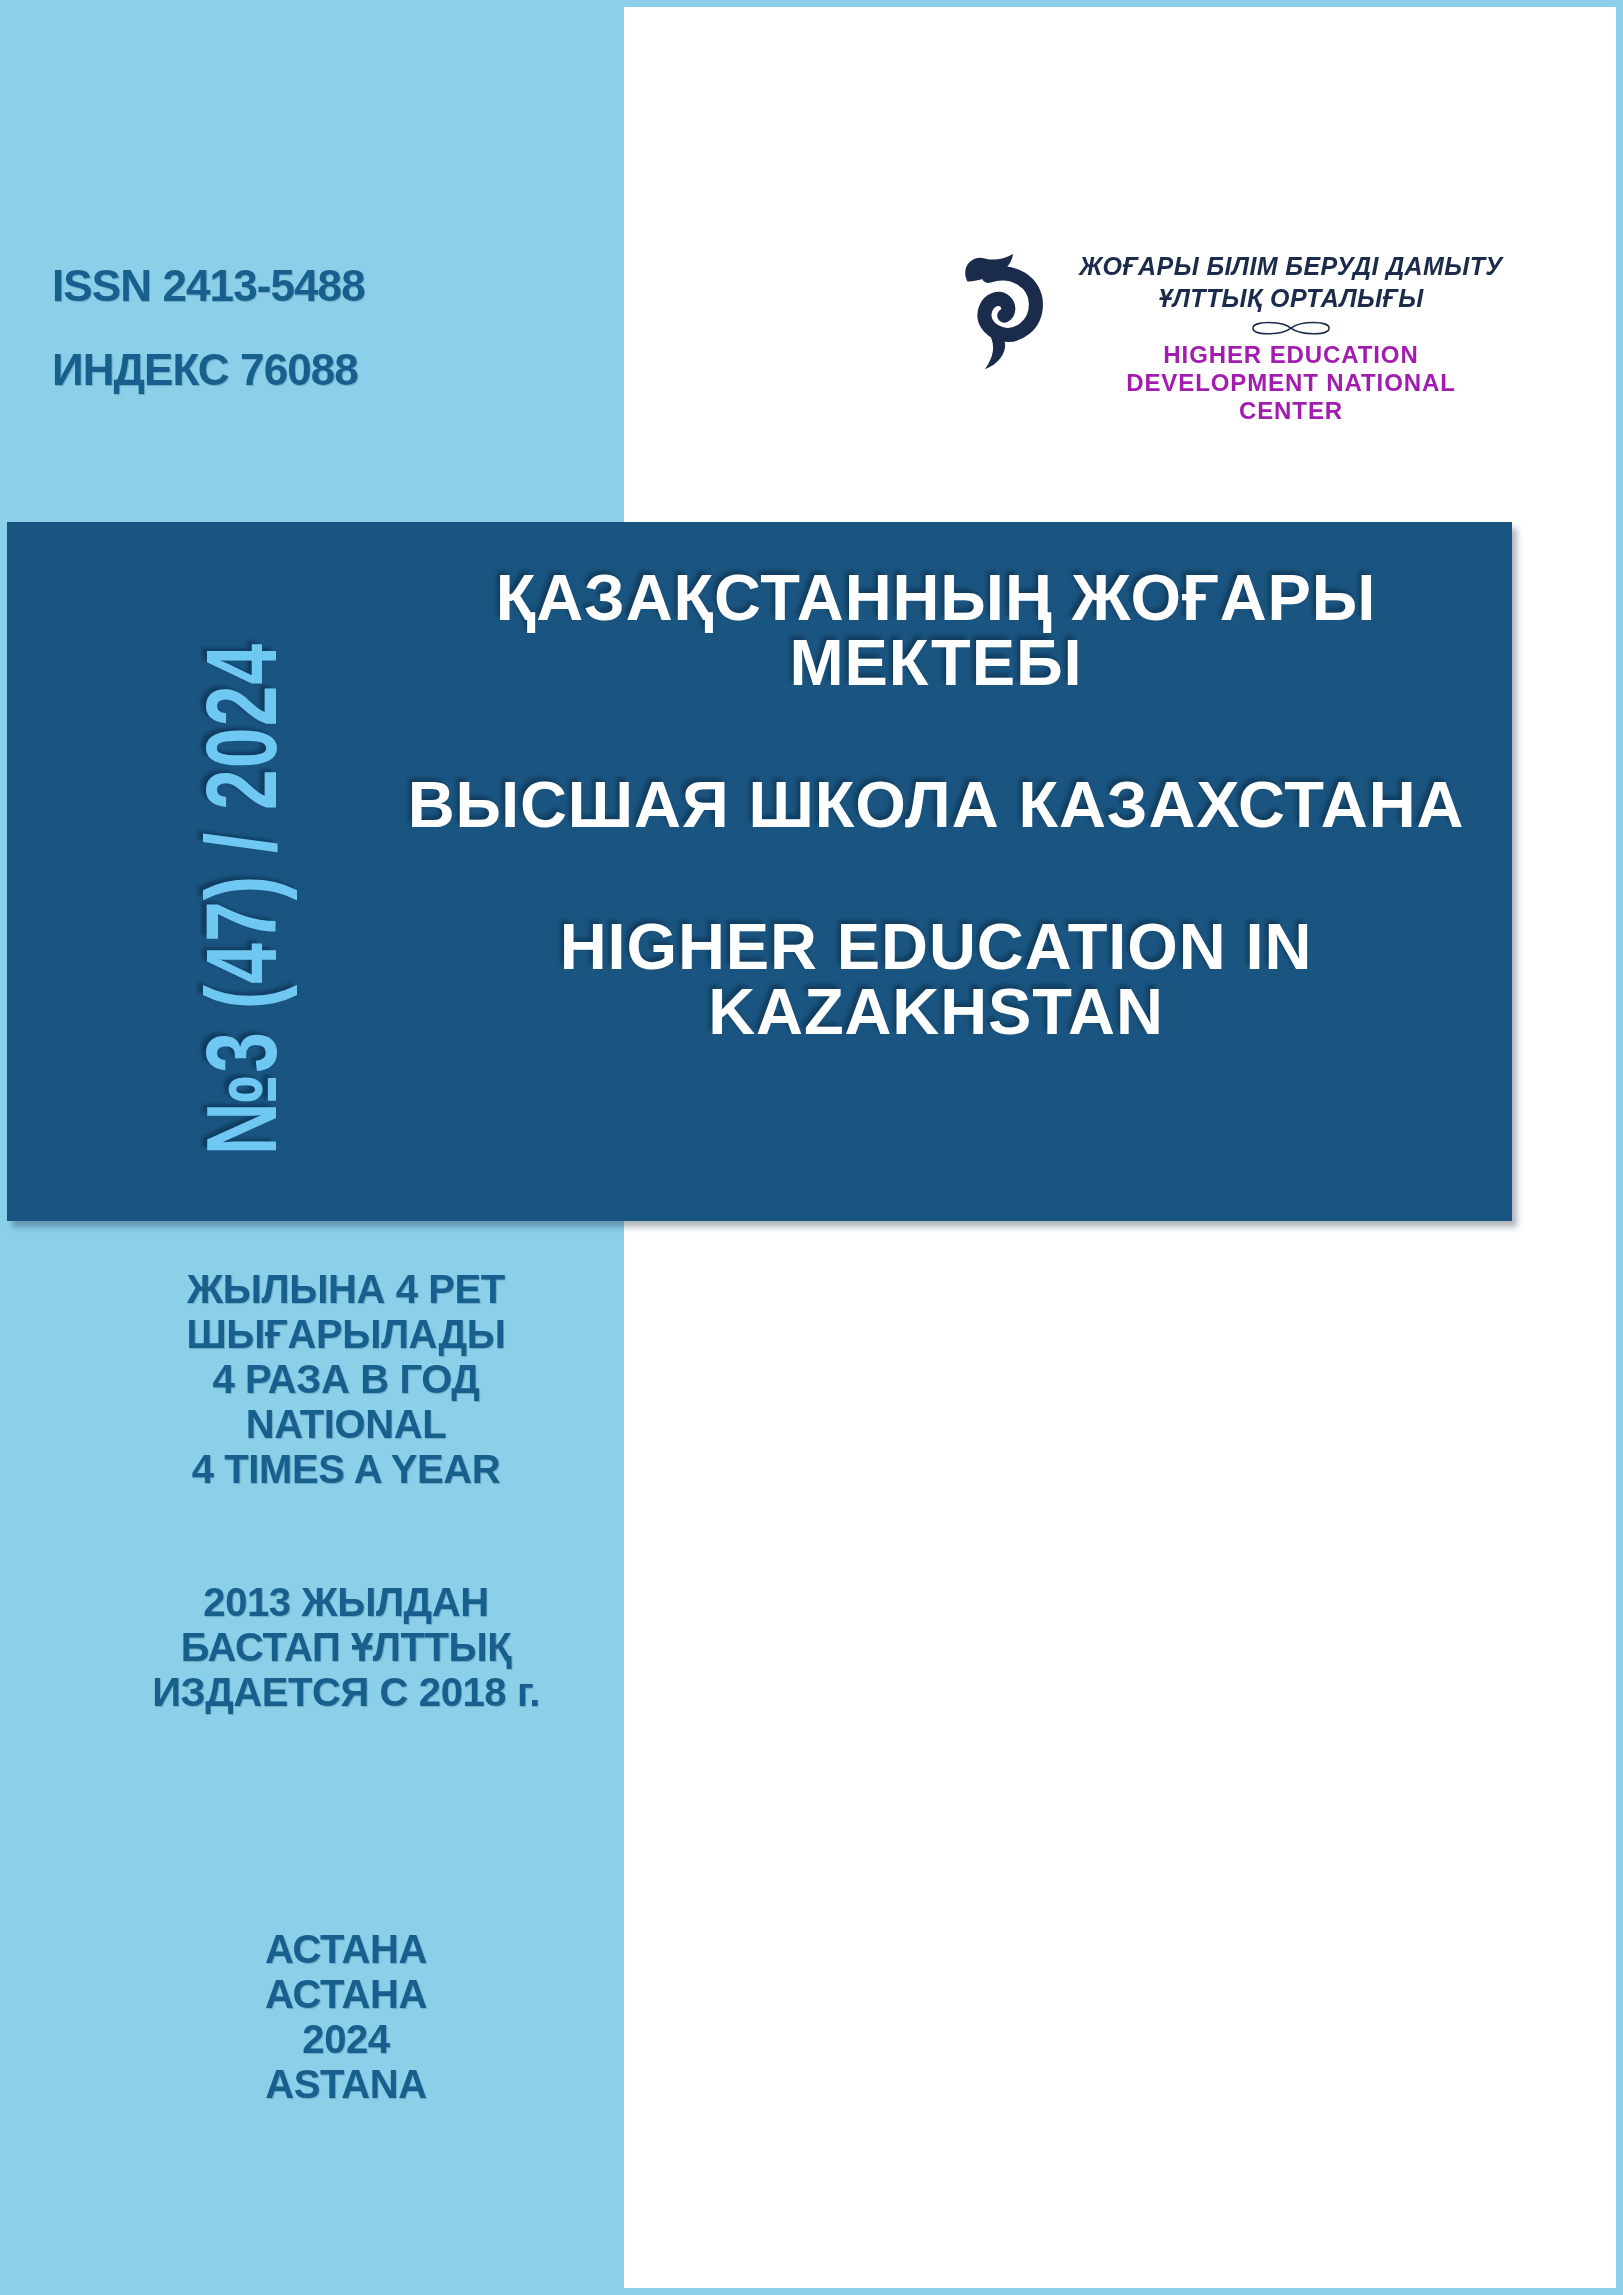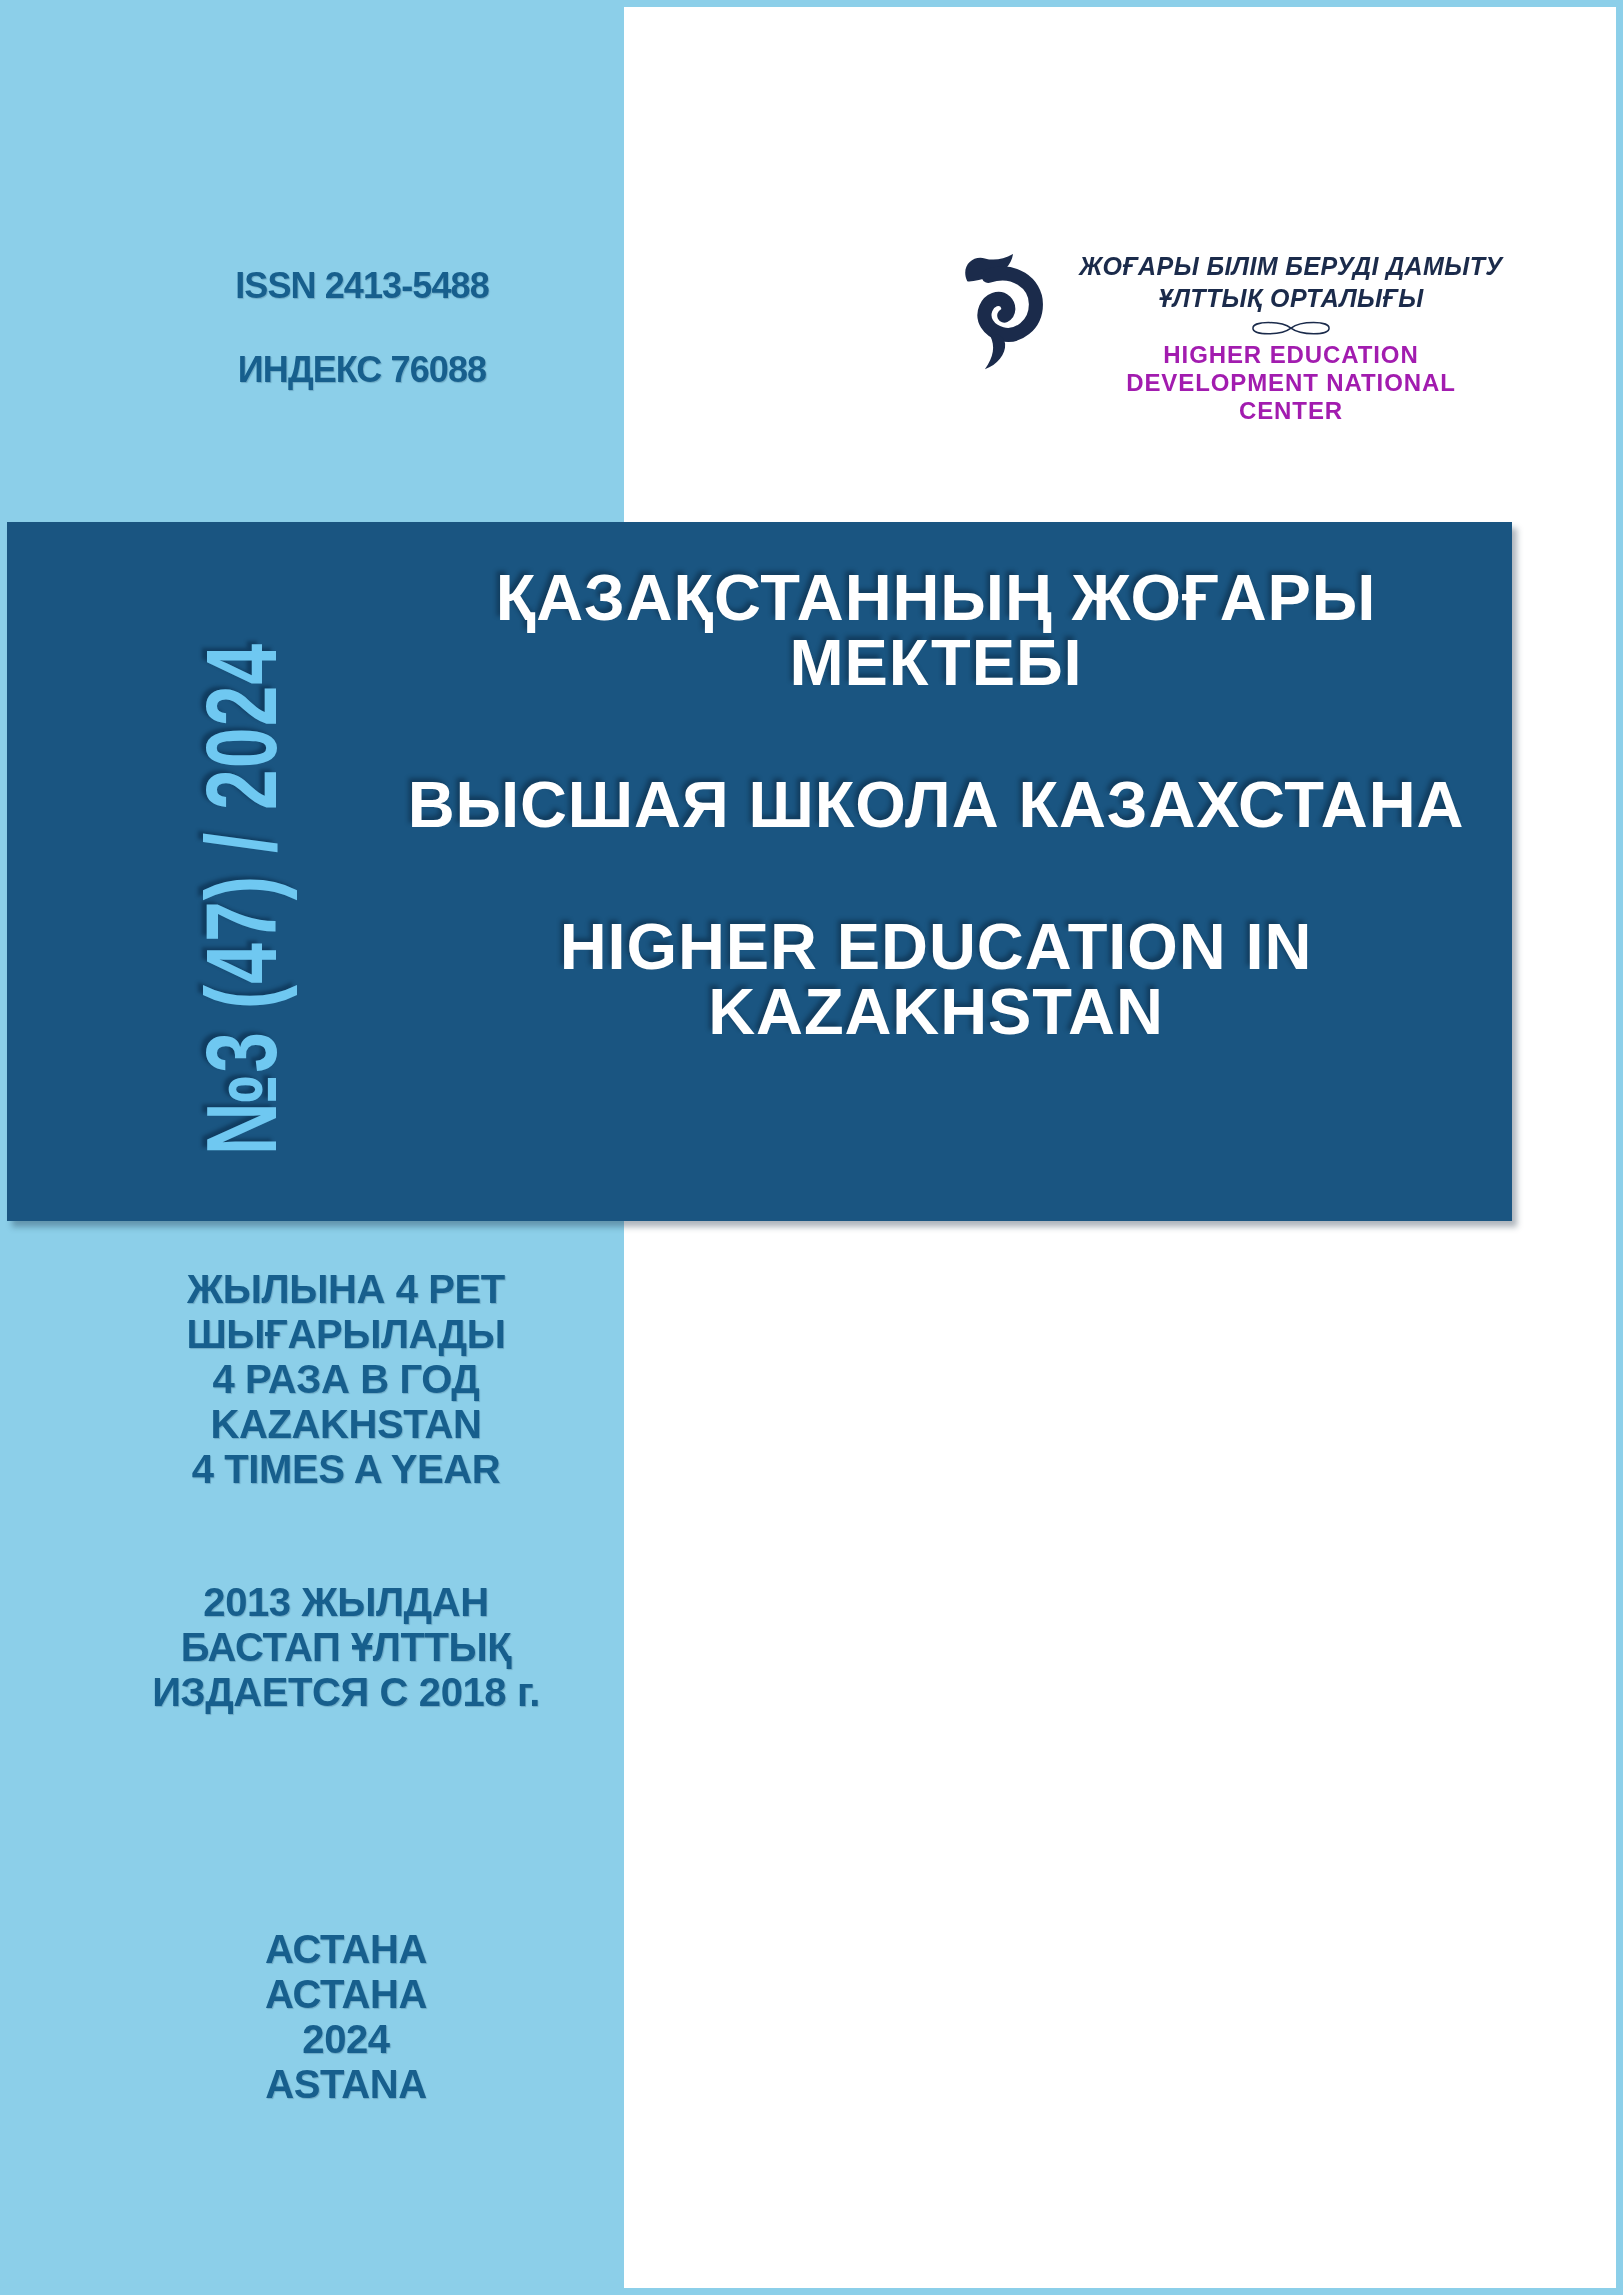--- a/index.html
+++ b/index.html
@@ -11,22 +11,22 @@
     overflow:hidden;
   }
   .white-panel{
     position:absolute;
     left:624px;top:6.9px;right:6.9px;bottom:6.9px;
     background:#FFFFFF;
   }
   
   .issn-block{
     position:absolute;left:52px;top:263px;width:620px;
-    text-align:center;color:#175F8D;font-weight:bold;
-    font-size:36px;line-height:45px;letter-spacing:-0.9px;
+    text-align:left;color:#175F8D;font-weight:bold;
+    font-size:44px;line-height:45px;letter-spacing:-0.9px;
     text-shadow:0.9px 0.9px 0.9px rgba(20,60,90,.25);
   }
   .issn-block .line{margin-bottom:39px;}
   .col-block{
     position:absolute;left:36px;width:620px;
     text-align:center;color:#175F8D;font-weight:bold;
     font-size:40px;line-height:45px;letter-spacing:-0.4px;
     text-shadow:0.9px 0.9px 0.9px rgba(20,60,90,.25);
   }
   .frequency-block{top:1267px;}
@@ -100,21 +100,21 @@
 <div class="banner-titles">
     <div class="title-line">ҚАЗАҚСТАННЫҢ ЖОҒАРЫ МЕКТЕБІ</div>
     <div class="title-line">ВЫСШАЯ ШКОЛА КАЗАХСТАНА</div>
     <div class="title-line">HIGHER EDUCATION IN KAZAKHSTAN</div>
   </div>
 
 <div class="col-block frequency-block">
     <div class="line">ЖЫЛЫНА 4 РЕТ</div>
     <div class="line">ШЫҒАРЫЛАДЫ</div>
     <div class="line">4 РАЗА В ГОД</div>
-    <div class="line">KAZAKHSTAN</div>
+    <div class="line">NATIONAL</div>
     <div class="line">4 TIMES A YEAR</div>
   </div>
 
 <div class="col-block founded-block">
     <div class="line">2013 ЖЫЛДАН</div>
     <div class="line">БАСТАП ҰЛТТЫҚ</div>
     <div class="line">ИЗДАЕТСЯ С 2018 г.</div>
   </div>
 
 <div class="col-block imprint-block">

